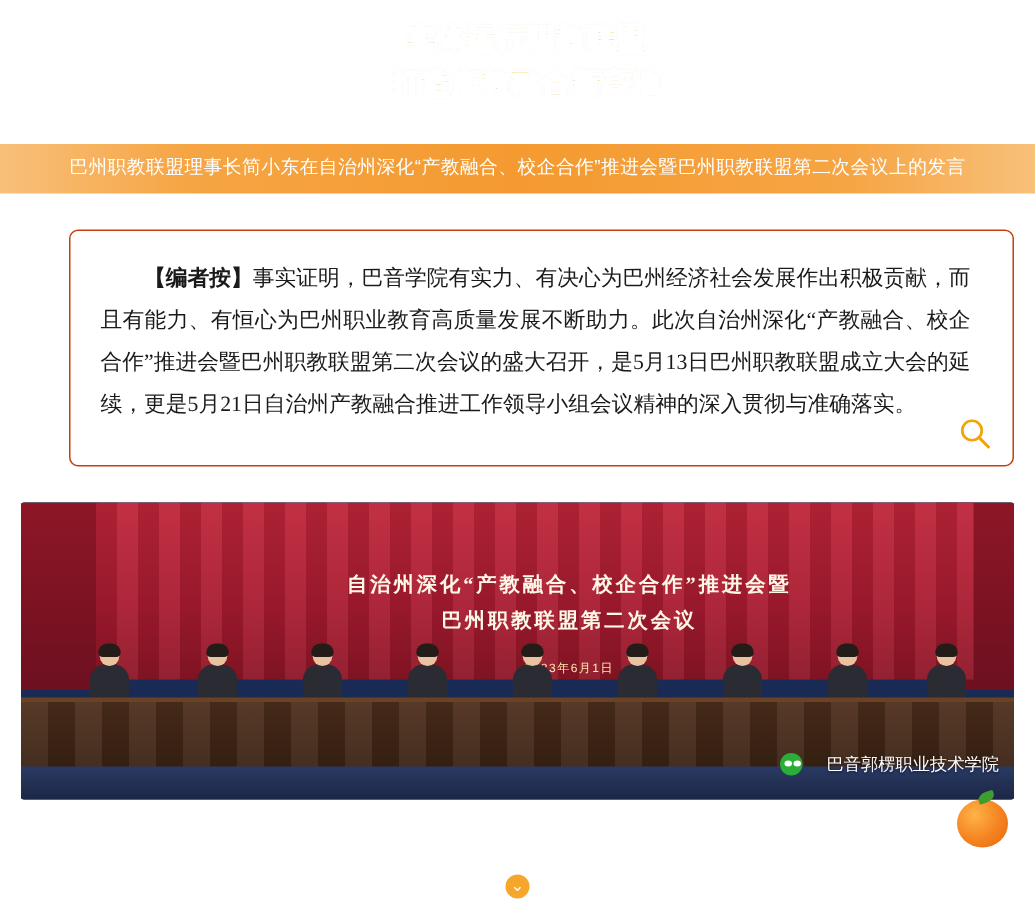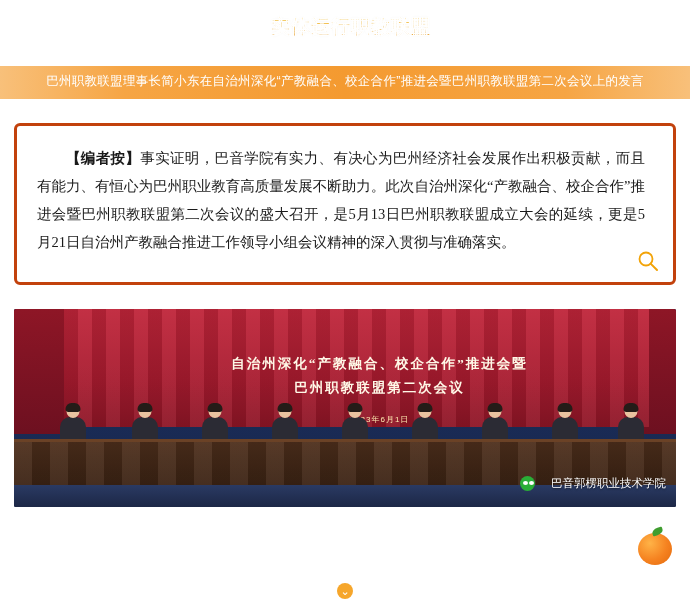--- a/index.html
+++ b/index.html
@@ -15,21 +15,21 @@
     position: relative;
   }
 
   
   .header {
     padding-top: 12px;
     text-align: center;
   }
   .headline {
     font-size: 19px;
-    font-weight: normal;
+    font-weight: bold;
     letter-spacing: 1px;
     line-height: 30px;
     color: #f0a500;
     text-shadow:
       -1px -1px 0 #ffffff,
       1px -1px 0 #ffffff,
       -1px 1px 0 #ffffff,
       1px 1px 0 #ffffff,
       0 0 3px #e8e8e8;
     margin-left: 12px;
@@ -51,25 +51,26 @@
     line-height: 19px;
     letter-spacing: 0.3px;
   }
 
   
   .note-wrap {
     margin: 24px 14px 0 14px;
     position: relative;
   }
   .note-box {
-    border: 3px solid #c2410c;
+    border: 1px solid #c2410c;
     border-radius: 6px;
     background: #ffffff;
     padding: 18px 28px 26px 20px;
     position: relative;
+    margin-left: 32px;
   }
   .note-text {
     font-size: 14.5px;
     line-height: 28px;
     color: #1a1a1a;
     text-align: justify;
     text-indent: 2em;
     font-family: "Liberation Serif", serif;
   }
   .note-text b {
@@ -261,20 +262,23 @@
     text-align: center;
   }
 </style>
 </head>
 <body>
 
 <div class="header">
   <div class="headline">
     <span class="hl-inner">实体运行职教联盟</span>
   </div>
+  <div class="headline">
+    <span class="hl-inner">打造产教融合新高地</span>
+  </div>
   <div class="subtitle-bar">
     <span>巴州职教联盟理事长简小东在自治州深化“产教融合、校企合作”推进会暨巴州职教联盟第二次会议上的发言</span>
   </div>
 </div>
 
 <div class="note-wrap">
   <div class="note-box">
     <div class="note-text">
       <b>【编者按】</b><span>事实证明，巴音学院有实力、有决心为巴州经济社会发展作出积极贡献，而且有能力、有恒心为巴州职业教育高质量发展不断助力。此次自治州深化“产教融合、校企合作”推进会暨巴州职教联盟第二次会议的盛大召开，是5月13日巴州职教联盟成立大会的延续，更是5月21日自治州产教融合推进工作领导小组会议精神的深入贯彻与准确落实。</span>
     </div>

